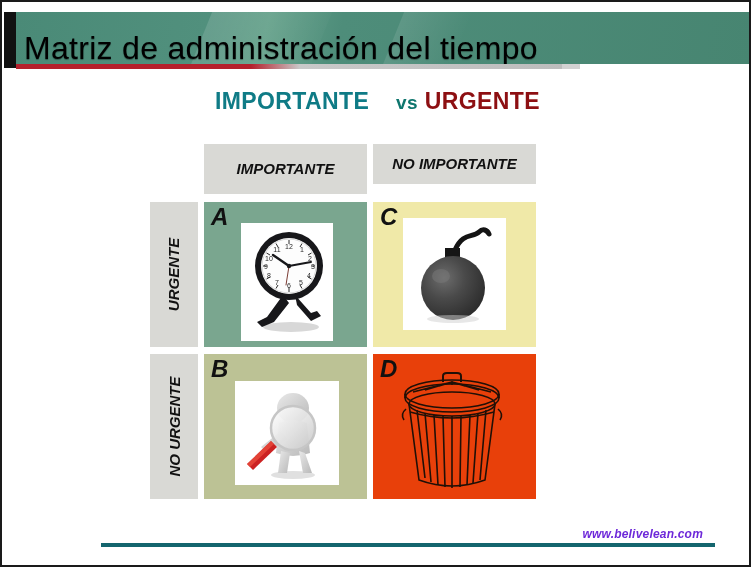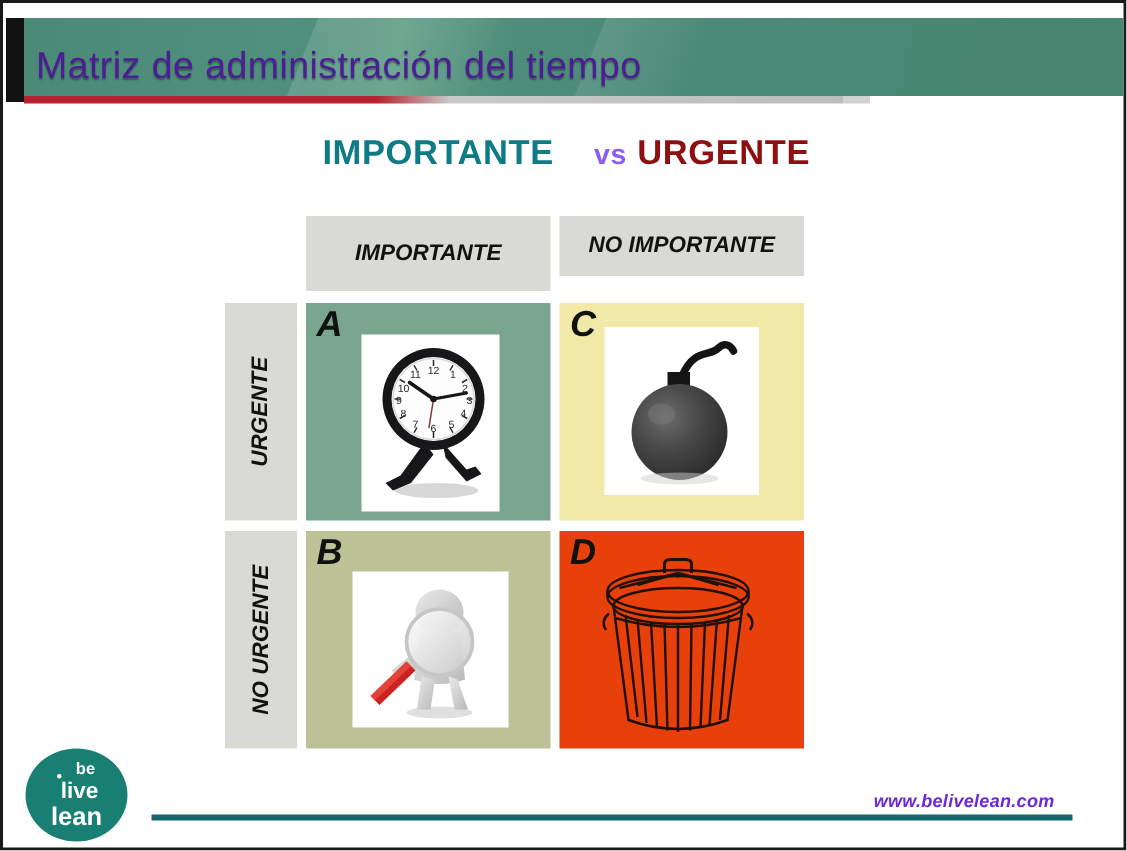--- a/index.html
+++ b/index.html
@@ -56,22 +56,22 @@
     left: 2px;
     top: 10px;
     width: 12px;
     height: 56px;
     background: #111111;
   }
   .slide-title {
     position: absolute;
     left: 22px;
     top: 28px;
-    font-size: 25px;
-    color: #4c1d95;
+    font-size: 32px;
+    color: #000000;
     letter-spacing: 0.3px;
     white-space: nowrap;
     text-shadow: 0 1px 1px rgba(0,0,0,0.35);
   }
   .header-rule {
     position: absolute;
     left: 14px;
     top: 62px;
     width: 546px;
     height: 5px;
@@ -91,21 +91,21 @@
     position: absolute;
     left: 0;
     top: 86px;
     width: 751px;
     text-align: center;
     font-size: 23px;
     font-weight: bold;
     letter-spacing: 0.4px;
   }
   .sub-important { color: #0f7b86; }
-  .sub-vs       { color: #8b5cf6; font-size: 19px; margin-left: 20px; }
+  .sub-vs       { color: #0f766e; font-size: 19px; margin-left: 20px; }
   .sub-urgent   { color: #8d0f12; }
 
   
   .matrix { position: absolute; left: 0; top: 0; }
 
   .col-head {
     position: absolute;
     background: #d9d9d5;
     color: #111111;
     font-weight: bold;
@@ -390,22 +390,16 @@
 
           <path d="M44 56 L52 124 M52 59 L58 128 M61 61 L65 131 M70 62 L72 133 M79 62 L79 134 M88 62 L87 133 M97 61 L94 131 M105 59 L100 129 M113 56 L107 126"></path>
 
           <path d="M33 55 Q27 60 31 66"></path>
           <path d="M125 55 Q131 60 127 66"></path>
         </g>
       </svg>
     </div>
   </div>
 
-  <div class="logo">
-    <div class="logo-dot"></div>
-    <div class="logo-be">be</div>
-    <div class="logo-live">live</div>
-    <div class="logo-lean">lean</div>
-  </div>
 
   <div class="footer-url">www.belivelean.com</div>
   <div class="footer-rule"></div>
 </div>
 
 </body></html>

